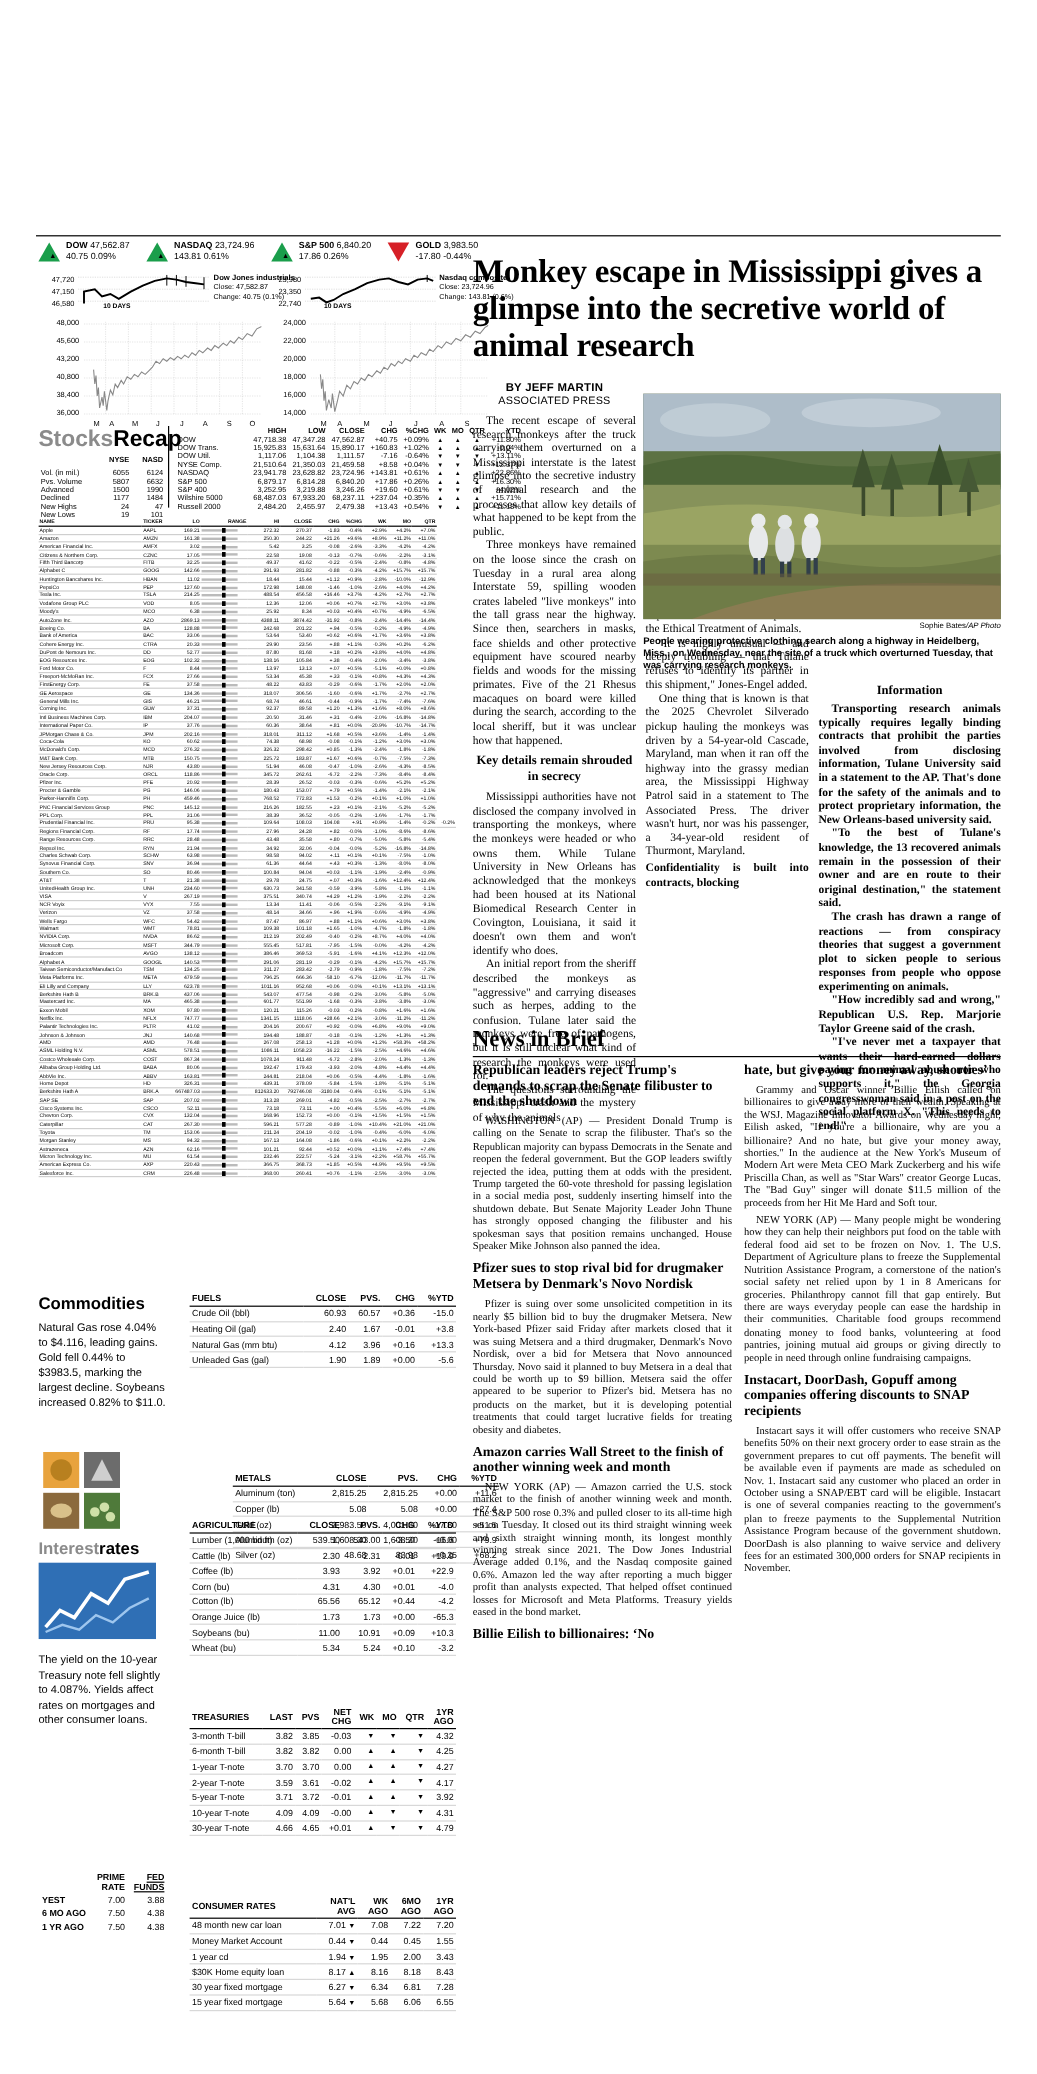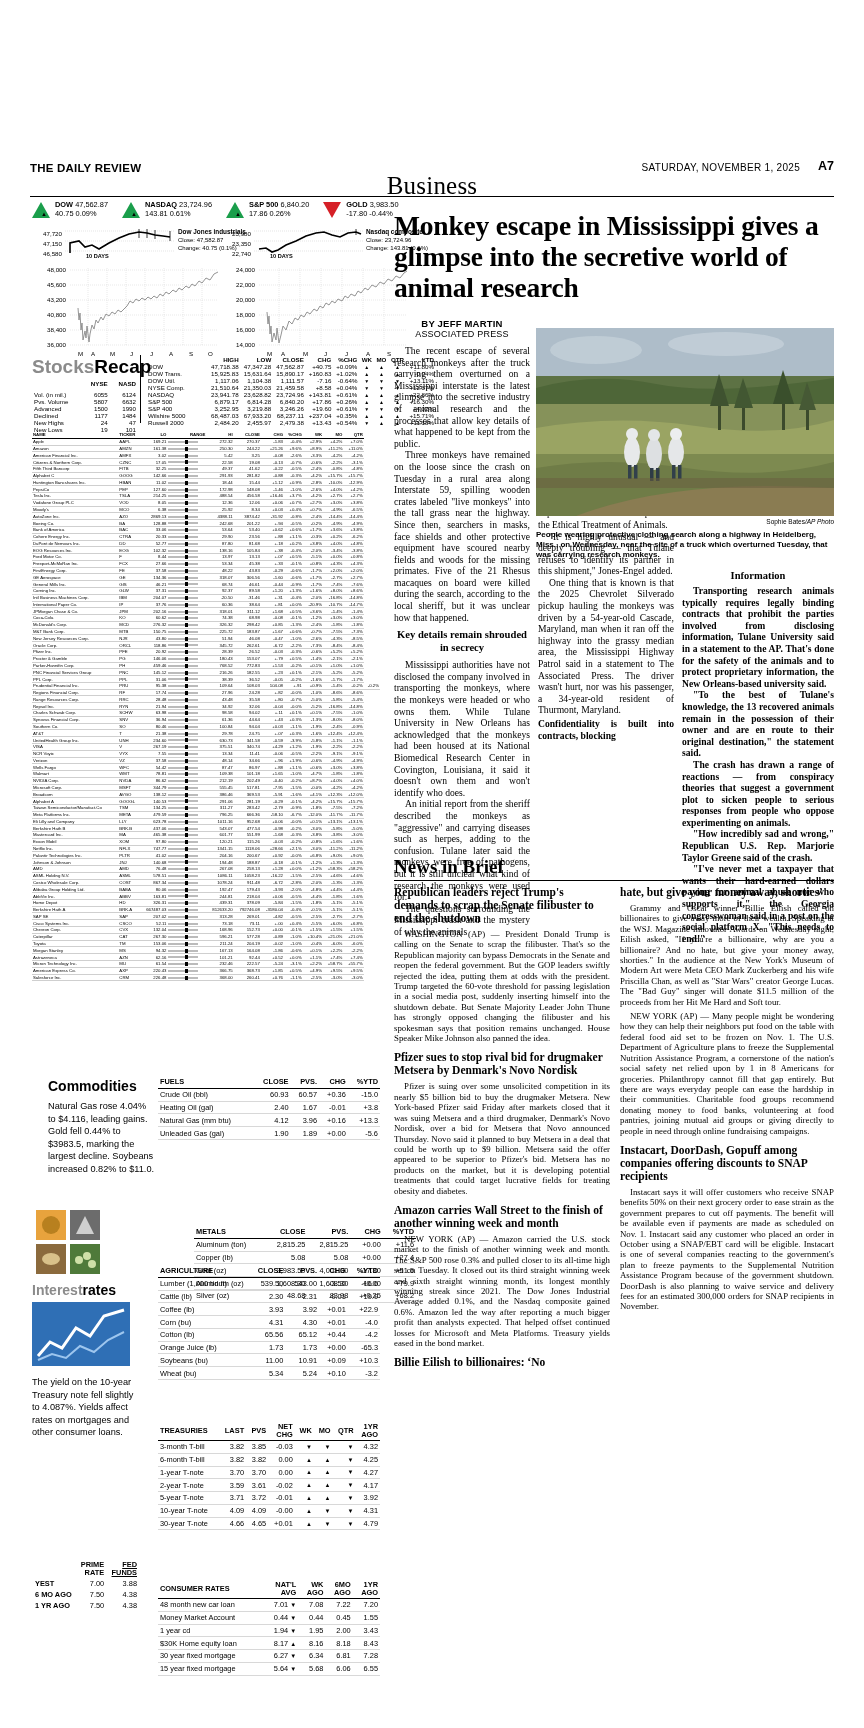--- a/index.html
+++ b/index.html
@@ -102,26 +102,20 @@
   .prime table { border-collapse:collapse; }
   .prime td { padding:1px 3px; white-space:nowrap; text-align:right; }
   .prime td.l { text-align:left; font-weight:bold; }
   .prime .hd td { font-weight:bold; }
 </style>
 </head>
 <body>
 
 <div class="page">
 
-  <div class="masthead">
-    <div class="mast-left">THE DAILY REVIEW</div>
-    <div class="mast-title">Business</div>
-    <div class="mast-right">SATURDAY, NOVEMBER 1, 2025</div>
-    <div class="mast-page">A7</div>
-  </div>
   <div class="mast-rule"></div>
 
   <div class="tickers">
     <div class="tick">
       <div class="arrow up"></div>
       <div class="tick-txt">
         <div><span class="tick-name">DOW</span>
           <span class="tick-val">47,562.87</span></div>
         <div><span>40.75</span>
           <span>0.09%</span></div>
@@ -1499,21 +1493,21 @@
             <td class="r">+0.76</td>
             <td class="r">-1.1%</td>
             <td class="r">-2.5%</td>
             <td class="r">-3.0%</td>
             <td class="r">-3.0%</td>
           </tr>
         </tbody>
       </table>
   </div>
 
-  <div style="position:absolute;left:18px;top:1078px;width:108px;">
+  <div style="position:absolute;left:2px;top:1078px;width:108px;">
     <div class="com-title">Commodities</div>
     <div class="com-txt" style="margin-top:6px;">Natural Gas rose 4.04% to $4.116, leading gains. Gold fell 0.44% to $3983.5, marking the largest decline. Soybeans increased 0.82% to $11.0.</div>
   </div>
 
   <div class="icoblock" style="left:4px;top:1208px;width:100px;height:68px;">
     <svg width="100" height="68">
       <rect x="2" y="2" width="30" height="30" fill="#e8a33d"></rect>
       <circle cx="17" cy="17" r="9" fill="#b8801f"></circle>
       <rect x="36" y="2" width="30" height="30" fill="#6c6c6c"></rect>
       <path d="M42 26 L51 8 L60 26 Z" fill="#cfcfcf"></path>

